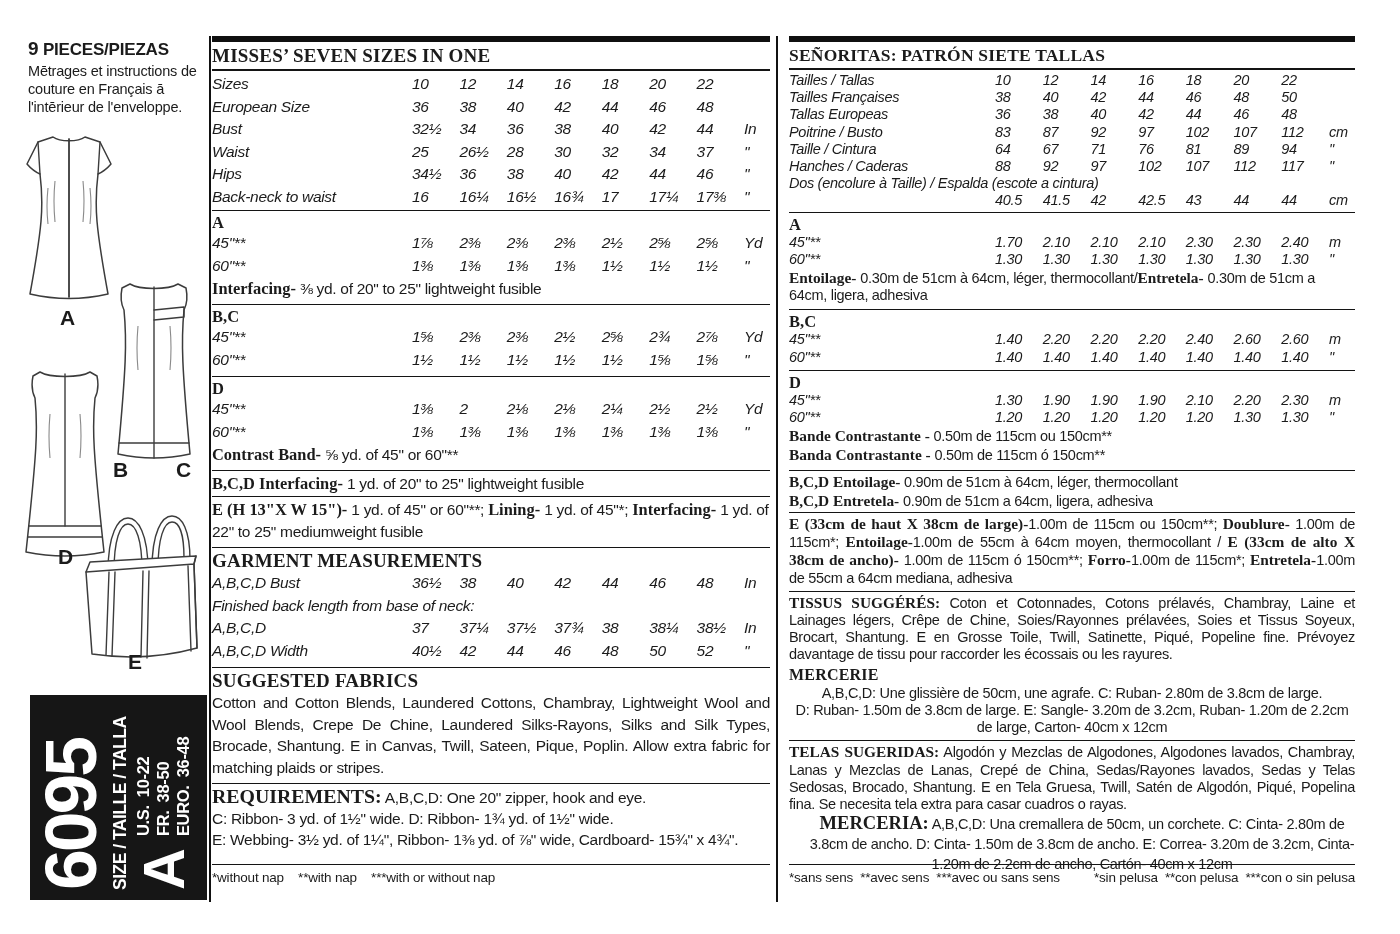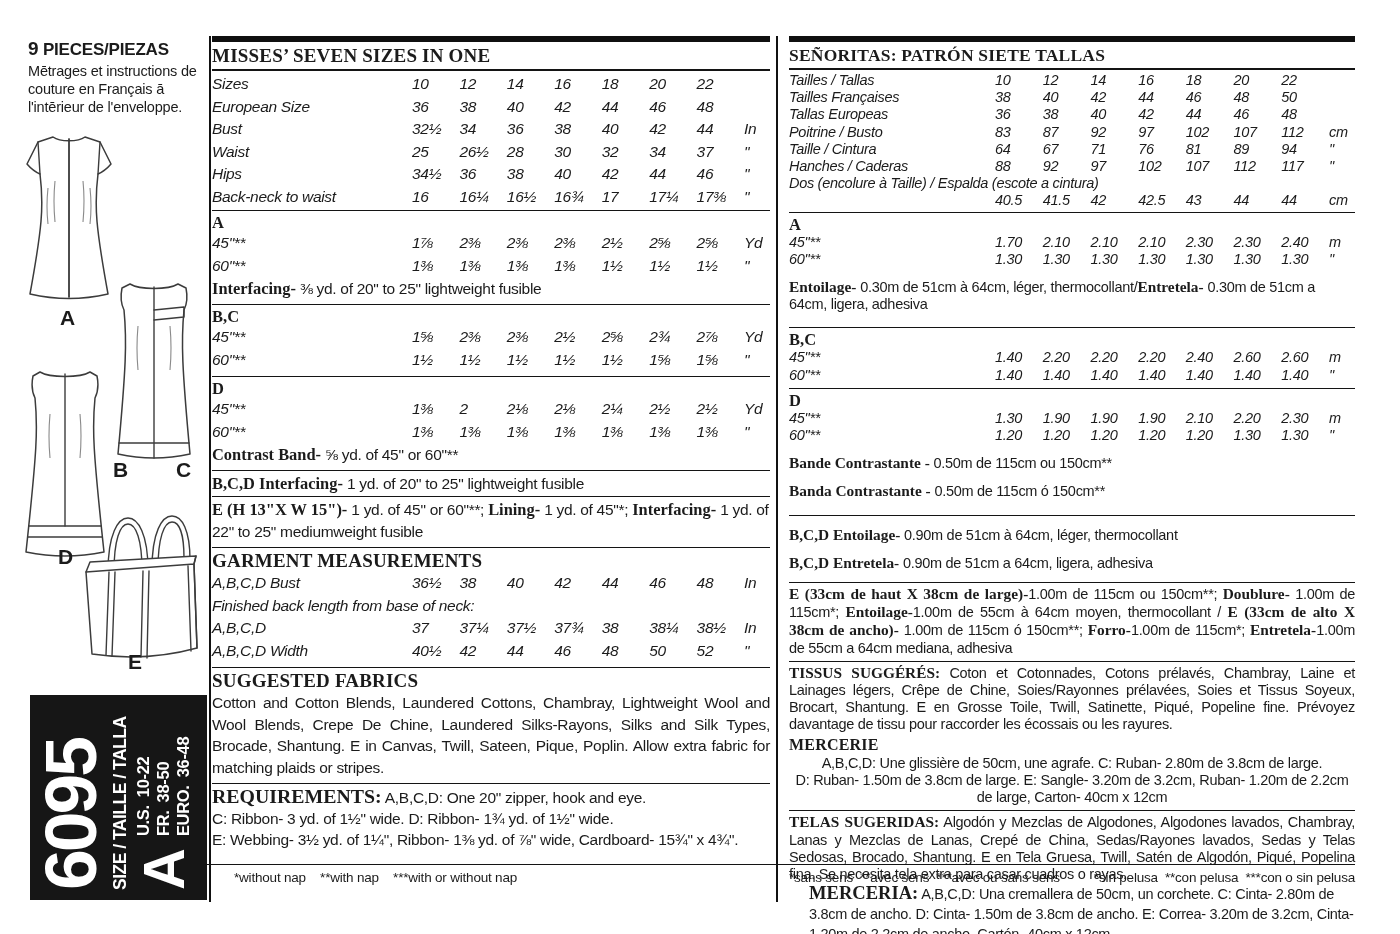--- a/index.html
+++ b/index.html
@@ -43,31 +43,31 @@
   .colR .mrow{font-size:14.5px;line-height:17.2px;letter-spacing:-0.3px;}
   .rlabel{flex:0 0 auto;width:200px;white-space:nowrap;}
   .colR .rlabel{width:206px;}
   .rlabel.full{width:auto;}
   .cellwrap{flex:1 1 auto;display:grid;grid-template-columns:repeat(7,1fr);}
   .cell{white-space:nowrap;}
   .unit{flex:0 0 auto;width:26px;white-space:nowrap;}
   
   .note{letter-spacing:-0.3px;}
   .colL .note{font-size:15.5px;line-height:21px;margin:1px 0;}
-  .colR .note{font-size:14.5px;line-height:17.2px;margin:10px 0;}
+  .colR .note{font-size:14.5px;line-height:17.2px;margin:1px 0;}
   .para{text-align:justify;letter-spacing:-0.3px;}
   .colL .para{font-size:15.5px;line-height:21.5px;}
   .colR .para{font-size:14.5px;line-height:17.2px;}
   .pre{white-space:pre-line;}
   .sb{font-family:"Liberation Serif", serif;font-weight:bold;font-size:1.06em;letter-spacing:0;}
   .sb.big{font-size:1.28em;}
   .gap2{height:2px;} .gap3{height:3px;}
   
   .footnote{top:864px;border-top:1.5px solid #141414;padding-top:5px;font-size:13.5px;letter-spacing:-0.2px;white-space:pre-wrap;}
-  .fnL{left:204px;width:558px;padding-left:30px;}
+  .fnL{left:212px;width:558px;}
   .fnR{left:789px;width:566px;display:flex;justify-content:space-between;gap:21px;}
   svg .ln{fill:none;stroke:#3c3c3c;stroke-width:1.4;stroke-linecap:round;stroke-linejoin:round;}
   svg .body{fill:#ffffff;stroke:#3c3c3c;stroke-width:1.5;stroke-linejoin:round;}
   svg .faint{fill:none;stroke:#8a8a8a;stroke-width:1.1;}
 </style>
 </head>
 <body>
 
 <div class="abs pieces">
   <span class="num">9</span><span> PIECES/PIEZAS</span>
@@ -568,18 +568,18 @@
   <div class="para"><b class="sb">E (33cm de haut X 38cm de large)-</b><span>1.00m de 115cm ou 150cm**; </span><b class="sb">Doublure-</b><span> 1.00m de 115cm*; </span><b class="sb">Entoilage-</b><span>1.00m de 55cm à 64cm moyen, thermocollant / </span><b class="sb">E (33cm de alto X 38cm de ancho)-</b><span> 1.00m de 115cm ó 150cm**; </span><b class="sb">Forro-</b><span>1.00m de 115cm*; </span><b class="sb">Entretela-</b><span>1.00m de 55cm a 64cm mediana, adhesiva</span></div>
   <div class="gap2"></div>
   <div class="rule thin"></div>
   <div class="para"><b class="sb">TISSUS SUGGÉRÉS:</b><span> Coton et Cotonnades, Cotons prélavés, Chambray, Laine et Lainages légers, Crêpe de Chine, Soies/Rayonnes prélavées, Soies et Tissus Soyeux, Brocart, Shantung. E en Grosse Toile, Twill, Satinette, Piqué, Popeline fine. Prévoyez davantage de tissu pour raccorder les écossais ou les rayures.</span></div>
   <div class="sertitle" style="font-size:16px;">MERCERIE</div>
   <div class="para pre" style="text-align:center;">A,B,C,D: Une glissière de 50cm, une agrafe. C: Ruban- 2.80m de 3.8cm de large.
 D: Ruban- 1.50m de 3.8cm de large. E: Sangle- 3.20m de 3.2cm, Ruban- 1.20m de 2.2cm de large, Carton- 40cm x 12cm</div>
   <div class="gap2"></div>
   <div class="rule thin"></div>
   <div class="para"><b class="sb">TELAS SUGERIDAS:</b><span> Algodón y Mezclas de Algodones, Algodones lavados, Chambray, Lanas y Mezclas de Lanas, Crepé de China, Sedas/Rayones lavados, Sedas y Telas Sedosas, Brocado, Shantung. E en Tela Gruesa, Twill, Satén de Algodón, Piqué, Popelina fina. Se necesita tela extra para casar cuadros o rayas.</span></div>
-  <div class="para" style="text-align:left;line-height:20px;margin-left:20px;"><b class="sb big">MERCERIA:</b><span> A,B,C,D: Una cremallera de 50cm, un corchete. C: Cinta- 2.80m de 3.8cm de ancho. D: Cinta- 1.50m de 3.8cm de ancho. E: Correa- 3.20m de 3.2cm, Cinta- 1.20m de 2.2cm de ancho, Cartón- 40cm x 12cm</span></div>
+  <div class="para" style="text-align:center;line-height:20px;margin-left:20px;"><b class="sb big">MERCERIA:</b><span> A,B,C,D: Una cremallera de 50cm, un corchete. C: Cinta- 2.80m de 3.8cm de ancho. D: Cinta- 1.50m de 3.8cm de ancho. E: Correa- 3.20m de 3.2cm, Cinta- 1.20m de 2.2cm de ancho, Cartón- 40cm x 12cm</span></div>
 </div>
 <div class="abs footnote fnR">
   <span>*sans sens  **avec sens  ***avec ou sans sens</span>
   <span>*sin pelusa  **con pelusa  ***con o sin pelusa</span>
 </div>
 
 </body></html>

